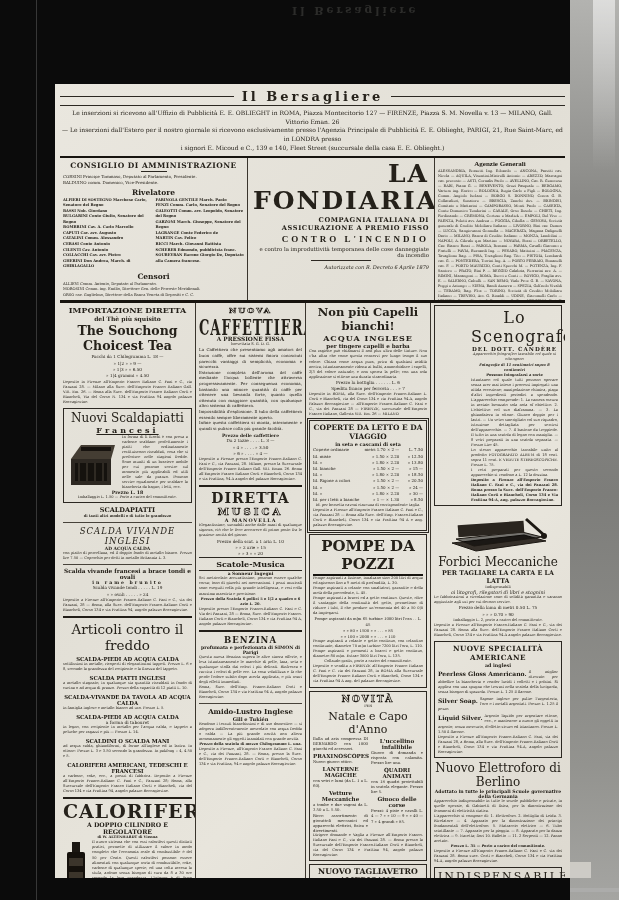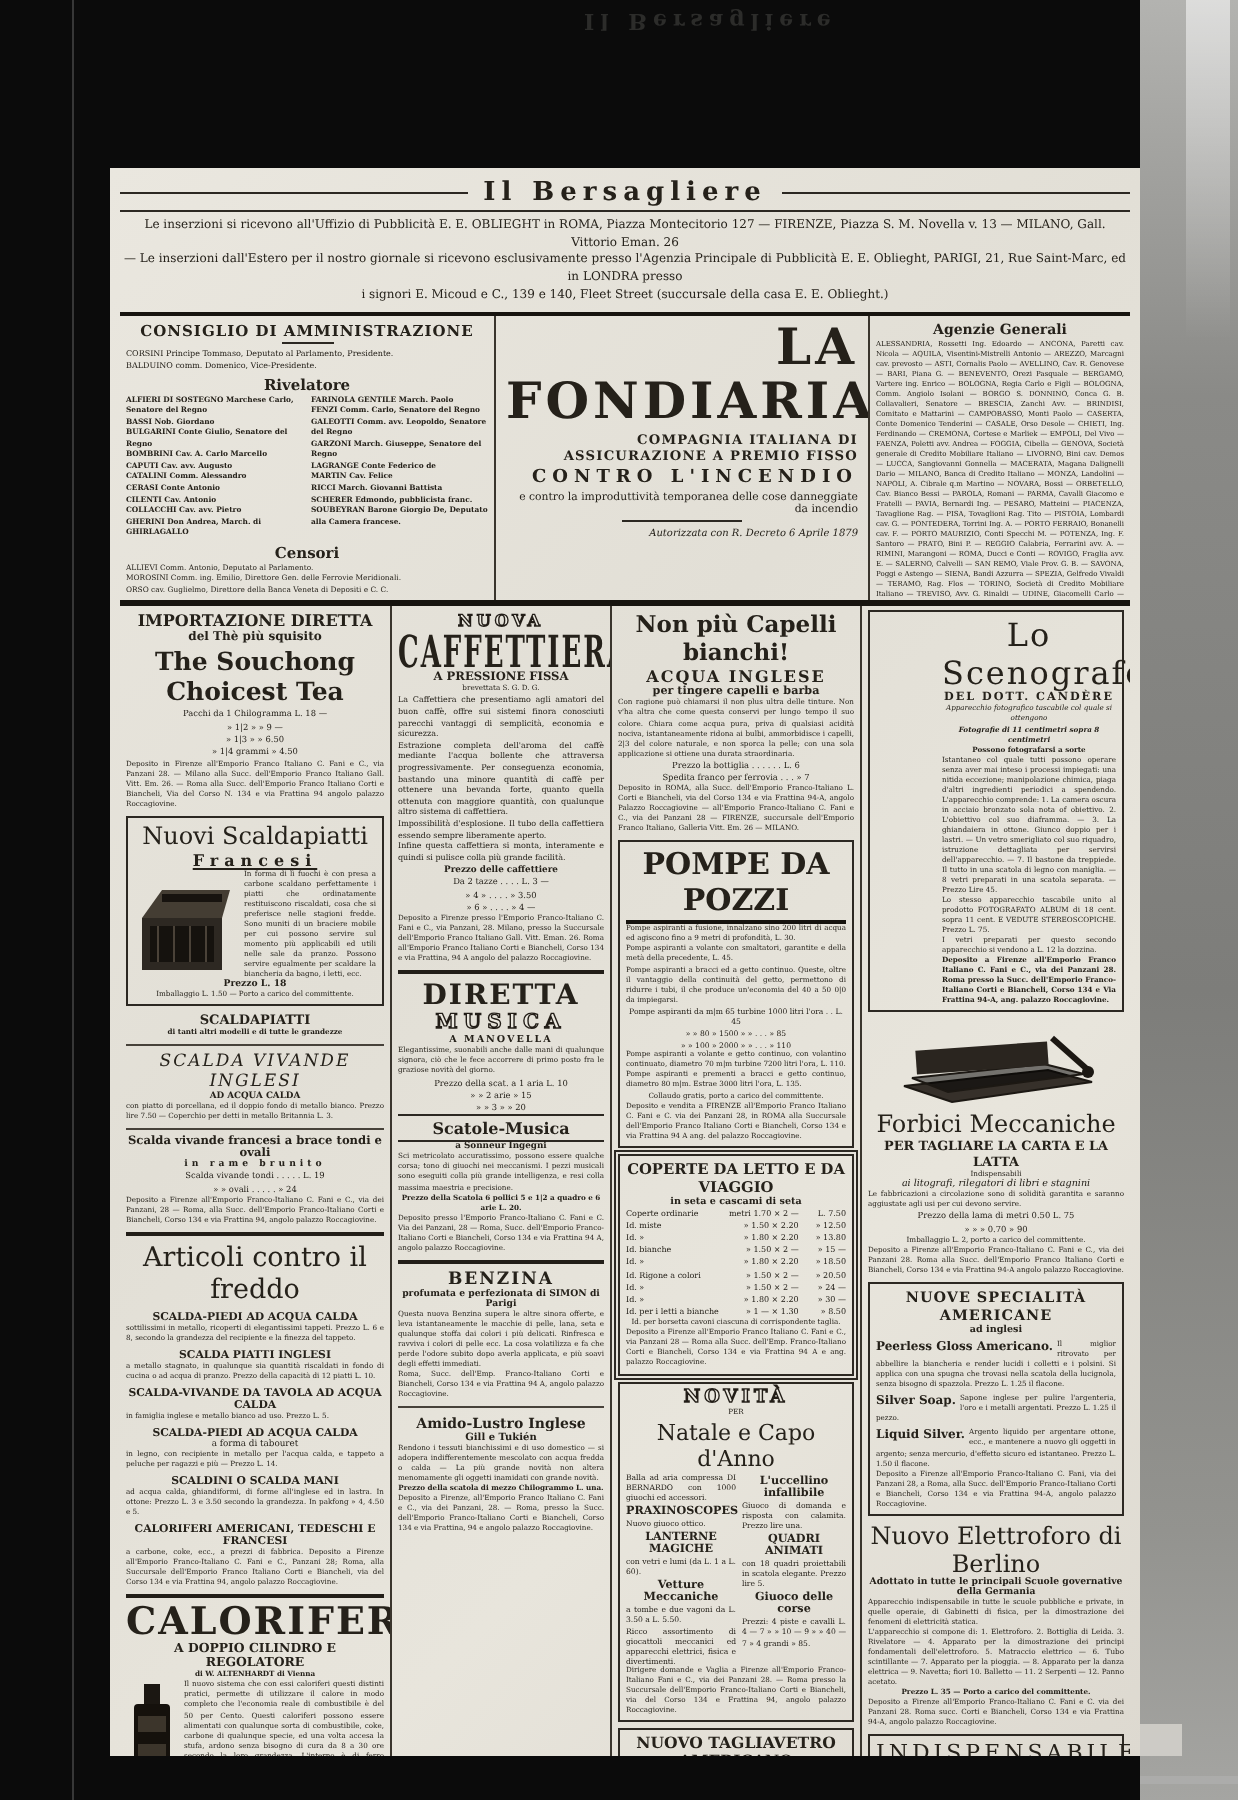--- a/index.html
+++ b/index.html
@@ -30,29 +30,29 @@
   .mini-rule{width:26px;border-top:1px solid #2c2822;margin:1px auto 2px;}
   .pres-line{font-size:4px;line-height:1.4;}
   .sec-head{font-size:7.5px;text-align:center;font-weight:bold;margin:2px 0 1px;}
   .members{display:flex;gap:4px;}
   .members > div{width:50%;}
   .member{font-size:3.7px;font-weight:bold;line-height:1.5;}
   .censor-line{font-size:3.7px;line-height:1.5;}
   .fondiaria{flex:1;border-right:1px solid #3a352d;text-align:right;padding:2px 5px;box-sizing:border-box;overflow:hidden;}
   .fond-name{font-size:25px;font-weight:bold;letter-spacing:2px;line-height:1.05;margin-top:1px;}
   .fond-line1{font-size:6.6px;font-weight:bold;letter-spacing:.6px;margin-top:2px;}
-  .fond-line2{font-size:9px;font-weight:bold;letter-spacing:3px;margin-top:2px;}
+  .fond-line2{font-size:9px;font-weight:bold;letter-spacing:3px;margin-top:2px;font-family:Liberation Serif, serif;}
   .fond-line3{font-size:5.4px;margin-top:2px;}
   .fond-decree{font-size:5px;font-style:italic;margin-top:3px;}
   .fond-cap-row{display:flex;align-items:center;justify-content:center;gap:5px;margin-top:3px;}
   .fond-cap-side{font-size:3.6px;line-height:1.3;width:34px;}
   .fond-capital{font-size:14.5px;font-weight:bold;letter-spacing:1px;}
   .sep-dash{border-top:1px solid #2c2822;width:60px;margin:2px auto;}
   .agenzie{width:130px;padding:1px 3px;box-sizing:border-box;overflow:hidden;}
-  .agenzie-title{font-size:7px;font-weight:bold;text-align:center;margin:1px 0;}
+  .agenzie-title{font-size:7px;font-weight:bold;text-align:center;margin:1px 0;font-family:Liberation Serif, serif;}
   .agenzie-text{font-size:3.5px;line-height:1.42;text-align:justify;}
   
   .ads-grid{display:flex;height:626px;}
   .ad-col{box-sizing:border-box;padding:2px 3px;overflow:hidden;border-right:1px solid #3a352d;}
   .ad-col:last-child{border-right:none;}
   .col1{width:136px;} .col2{width:110px;} .col3{width:125px;} .col4{flex:1;}
   .center{text-align:center;}
   .just{text-align:justify;}
   .b{font-weight:bold;}
   .small-body{font-size:4px;line-height:1.4;}
@@ -372,88 +372,88 @@
         <div class="center h-acqua">ACQUA INGLESE</div>
         <div class="center b" style="font-size:5.6px;">per tingere capelli e barba</div>
         <div class="tiny just">Con ragione può chiamarsi il non plus ultra delle tinture. Non v'ha altra che come questa conservi per lungo tempo il suo colore. Chiara come acqua pura, priva di qualsiasi acidità nociva, istantaneamente ridona ai bulbi, ammorbidisce i capelli, 2|3 del colore naturale, e non sporca la pelle; con una sola applicazione si ottiene una durata straordinaria.</div>
         <div>
             <div class="price-line">Prezzo la bottiglia . . . . . . L. 6</div>
             <div class="price-line">Spedita franco per ferrovia . . .  » 7</div>
           </div>
         <div class="tiny just">Deposito in ROMA, alla Succ. dell'Emporio Franco-Italiano L. Corti e Biancheli, via del Corso 134 e via Frattina 94-A, angolo Palazzo Roccagiovine — all'Emporio Franco-Italiano C. Fani e C., via dei Panzani 28 — FIRENZE, succursale dell'Emporio Franco Italiano, Galleria Vitt. Em. 26 — MILANO.</div>
       </div>
 
+      <div class="boxed dbl">
+        <div class="center h-coperte">COPERTE DA LETTO E DA VIAGGIO</div>
+        <div class="center b" style="font-size:4.8px;">in seta e cascami di seta</div>
+        <div>
+            <div class="tr">
+            <span class="td-a">Coperte ordinarie</span>
+            <span class="td-b">metri 1.70 × 2 —</span>
+            <span class="td-c">L. 7.50</span>
+          </div>
+            <div class="tr">
+            <span class="td-a">Id. miste</span>
+            <span class="td-b">» 1.50 × 2.20</span>
+            <span class="td-c">» 12.50</span>
+          </div>
+            <div class="tr">
+            <span class="td-a">Id.   »</span>
+            <span class="td-b">» 1.80 × 2.20</span>
+            <span class="td-c">» 13.80</span>
+          </div>
+            <div class="tr">
+            <span class="td-a">Id. bianche</span>
+            <span class="td-b">» 1.50 × 2 —</span>
+            <span class="td-c">» 15 —</span>
+          </div>
+            <div class="tr">
+            <span class="td-a">Id.   »</span>
+            <span class="td-b">» 1.80 × 2.20</span>
+            <span class="td-c">» 18.50</span>
+          </div>
+            <div class="tr">
+            <span class="td-a">Id. Rigone a colori</span>
+            <span class="td-b">» 1.50 × 2 —</span>
+            <span class="td-c">» 20.50</span>
+          </div>
+            <div class="tr">
+            <span class="td-a">Id.   »</span>
+            <span class="td-b">» 1.50 × 2 —</span>
+            <span class="td-c">» 24 —</span>
+          </div>
+            <div class="tr">
+            <span class="td-a">Id.   »</span>
+            <span class="td-b">» 1.80 × 2.20</span>
+            <span class="td-c">» 30 —</span>
+          </div>
+            <div class="tr">
+            <span class="td-a">Id. per i letti a bianche</span>
+            <span class="td-b">» 1 — × 1.30</span>
+            <span class="td-c">» 8.50</span>
+          </div>
+          </div>
+        <div class="tiny center">Id. per borsetta cavoni ciascuna di corrispondente taglia.</div>
+        <div class="tiny just">Deposito a Firenze all'Emporio Franco Italiano C. Fani e C., via Panzani 28 — Roma alla Succ. dell'Emp. Franco-Italiano Corti e Biancheli, Corso 134 e via Frattina 94 A e ang. palazzo Roccagiovine.</div>
+      </div>
+
       <div class="boxed">
         <div class="center"><span class="h-pompe">POMPE DA POZZI</span></div>
         <div class="tiny just">Pompe aspiranti a fusione, innalzano sino 200 litri di acqua ed agiscono fino a 9 metri di profondità, L. 30.</div>
         <div class="tiny just">Pompe aspiranti a volante con smaltatori, garantite e della metà della precedente, L. 45.</div>
         <div class="tiny just">Pompe aspiranti a bracci ed a getto continuo. Queste, oltre il vantaggio della continuità del getto, permettono di ridurre i tubi, il che produce un'economia del 40 a 50 0|0 da impiegarsi.</div>
         <div>
             <div class="price-line" style="font-size:3.8px;">Pompe aspiranti da m|m 65 turbine 1000 litri l'ora . . L. 45</div>
             <div class="price-line" style="font-size:3.8px;">»   »   80   »   1500   »   »  . . .  »  85</div>
             <div class="price-line" style="font-size:3.8px;">»   »   100  »   2000   »   »  . . .  »  110</div>
           </div>
         <div class="tiny just">Pompe aspiranti a volante e getto continuo, con volantino continuato, diametro 70 m|m turbine 7200 litri l'ora, L. 110.</div>
         <div class="tiny just">Pompe aspiranti e prementi a bracci e getto continuo, diametro 80 m|m. Estrae 3000 litri l'ora, L. 135.</div>
         <div class="tiny center">Collaudo gratis, porto a carico del committente.</div>
         <div class="tiny just">Deposito e vendita a FIRENZE all'Emporio Franco Italiano C. Fani e C. via dei Panzani 28, in ROMA alla Succursale dell'Emporio Franco Italiano Corti e Biancheli, Corso 134 e via Frattina 94 A ang. del palazzo Roccagiovine.</div>
-      </div>
-
-      <div class="boxed dbl">
-        <div class="center h-coperte">COPERTE DA LETTO E DA VIAGGIO</div>
-        <div class="center b" style="font-size:4.8px;">in seta e cascami di seta</div>
-        <div>
-            <div class="tr">
-            <span class="td-a">Coperte ordinarie</span>
-            <span class="td-b">metri 1.70 × 2 —</span>
-            <span class="td-c">L. 7.50</span>
-          </div>
-            <div class="tr">
-            <span class="td-a">Id. miste</span>
-            <span class="td-b">» 1.50 × 2.20</span>
-            <span class="td-c">» 12.50</span>
-          </div>
-            <div class="tr">
-            <span class="td-a">Id.   »</span>
-            <span class="td-b">» 1.80 × 2.20</span>
-            <span class="td-c">» 13.80</span>
-          </div>
-            <div class="tr">
-            <span class="td-a">Id. bianche</span>
-            <span class="td-b">» 1.50 × 2 —</span>
-            <span class="td-c">» 15 —</span>
-          </div>
-            <div class="tr">
-            <span class="td-a">Id.   »</span>
-            <span class="td-b">» 1.80 × 2.20</span>
-            <span class="td-c">» 18.50</span>
-          </div>
-            <div class="tr">
-            <span class="td-a">Id. Rigone a colori</span>
-            <span class="td-b">» 1.50 × 2 —</span>
-            <span class="td-c">» 20.50</span>
-          </div>
-            <div class="tr">
-            <span class="td-a">Id.   »</span>
-            <span class="td-b">» 1.50 × 2 —</span>
-            <span class="td-c">» 24 —</span>
-          </div>
-            <div class="tr">
-            <span class="td-a">Id.   »</span>
-            <span class="td-b">» 1.80 × 2.20</span>
-            <span class="td-c">» 30 —</span>
-          </div>
-            <div class="tr">
-            <span class="td-a">Id. per i letti a bianche</span>
-            <span class="td-b">» 1 — × 1.30</span>
-            <span class="td-c">» 8.50</span>
-          </div>
-          </div>
-        <div class="tiny center">Id. per borsetta cavoni ciascuna di corrispondente taglia.</div>
-        <div class="tiny just">Deposito a Firenze all'Emporio Franco Italiano C. Fani e C., via Panzani 28 — Roma alla Succ. dell'Emp. Franco-Italiano Corti e Biancheli, Corso 134 e via Frattina 94 A e ang. palazzo Roccagiovine.</div>
       </div>
 
       <div class="boxed">
         <div class="center h-novita outline-text">NOVITÀ</div>
         <div class="center tiny">PER</div>
         <div class="center h-natale">Natale e Capo d'Anno</div>
         <div class="nov-cols">
           <div>
               <div>
 

